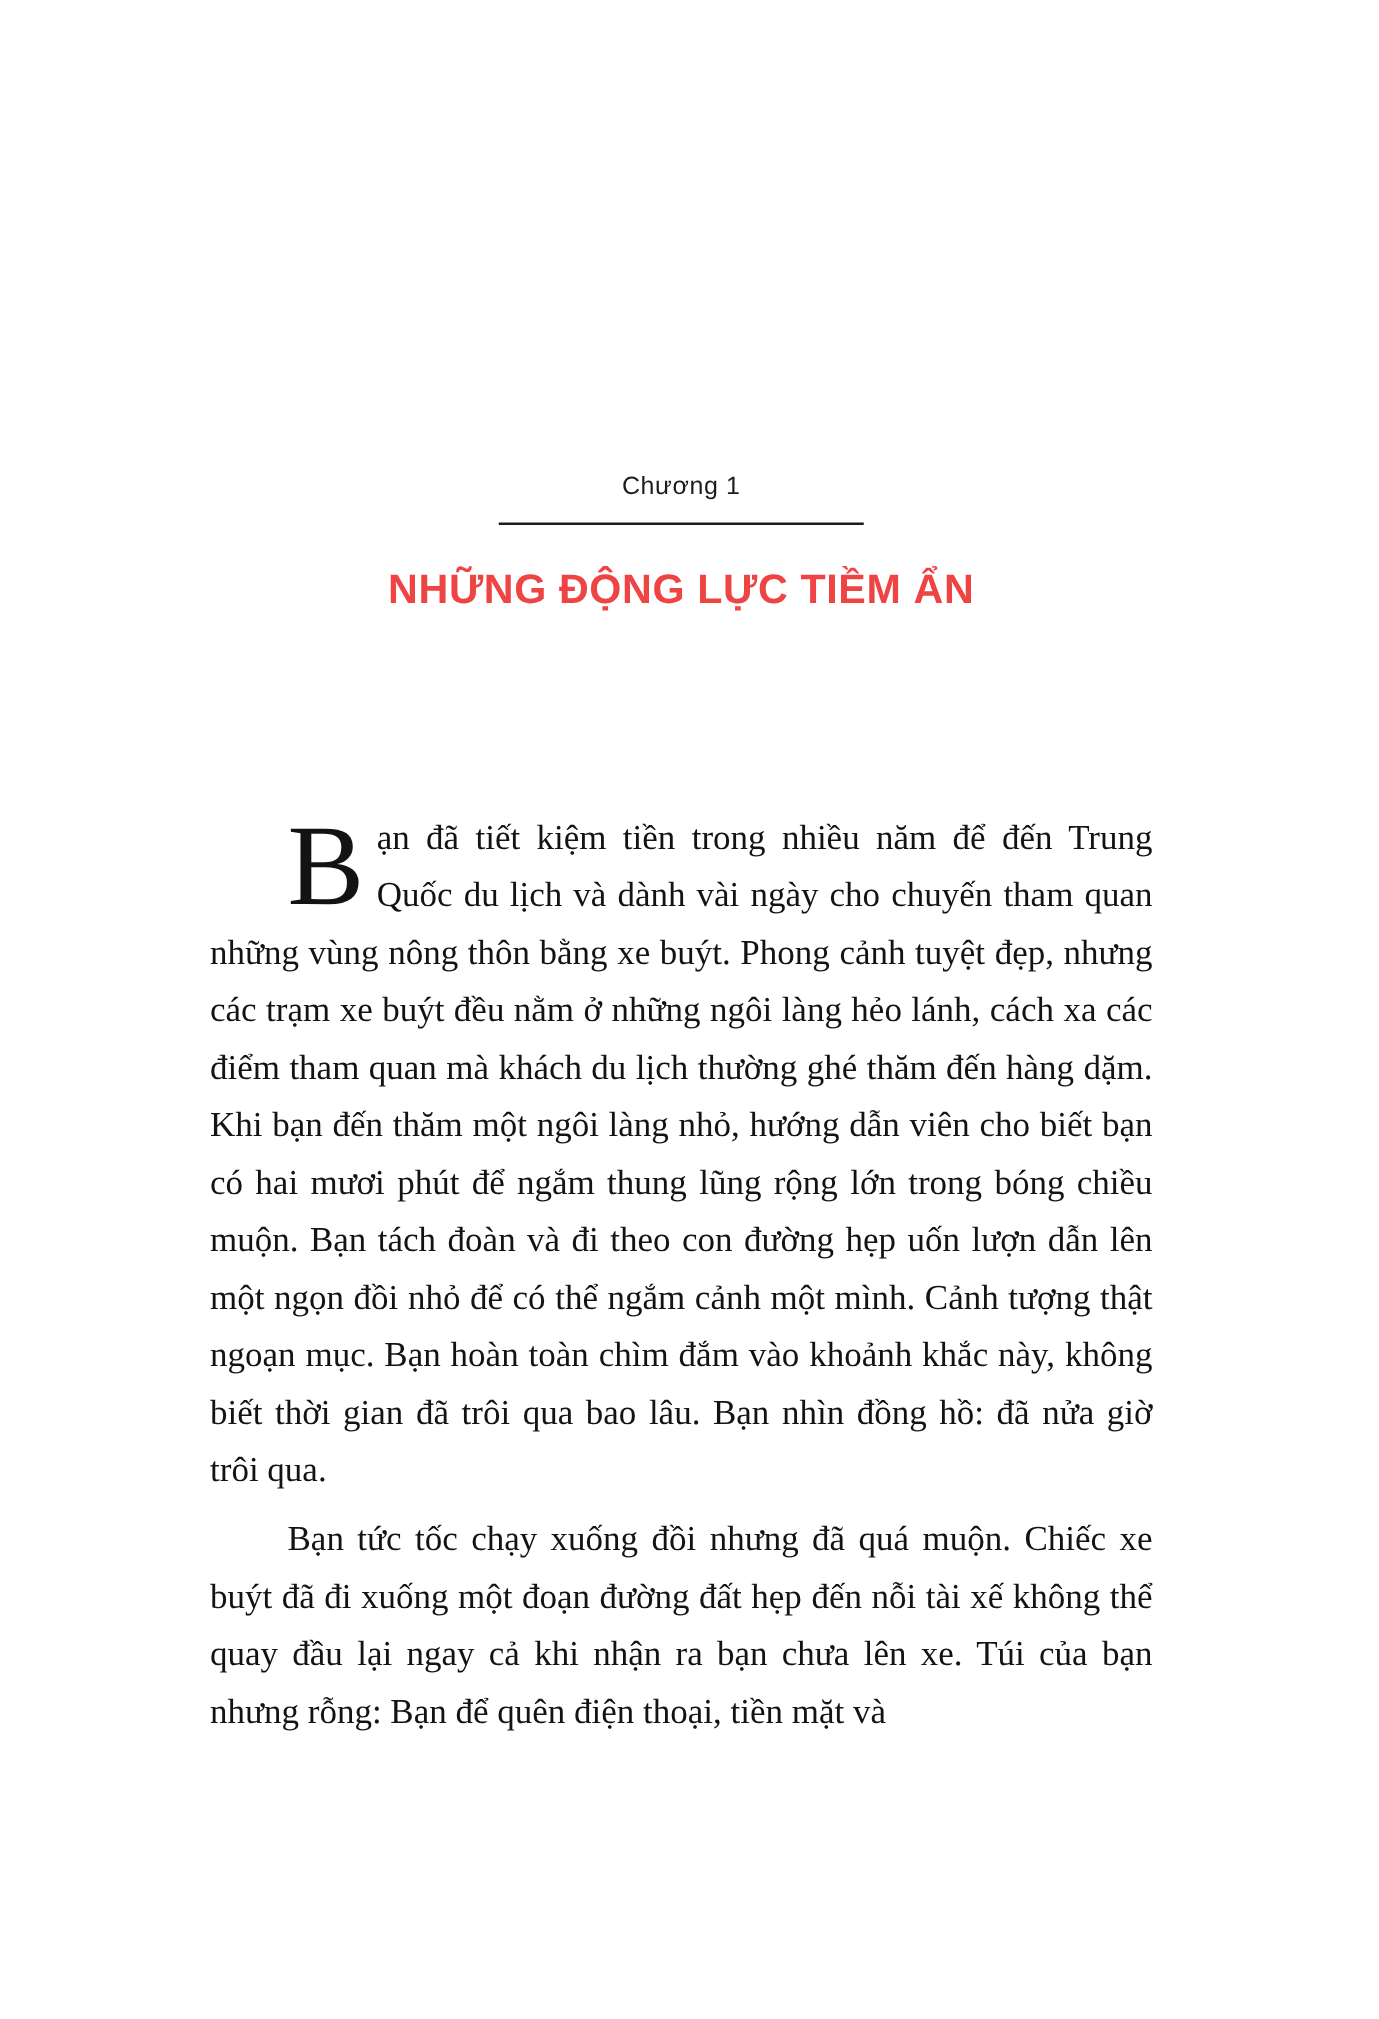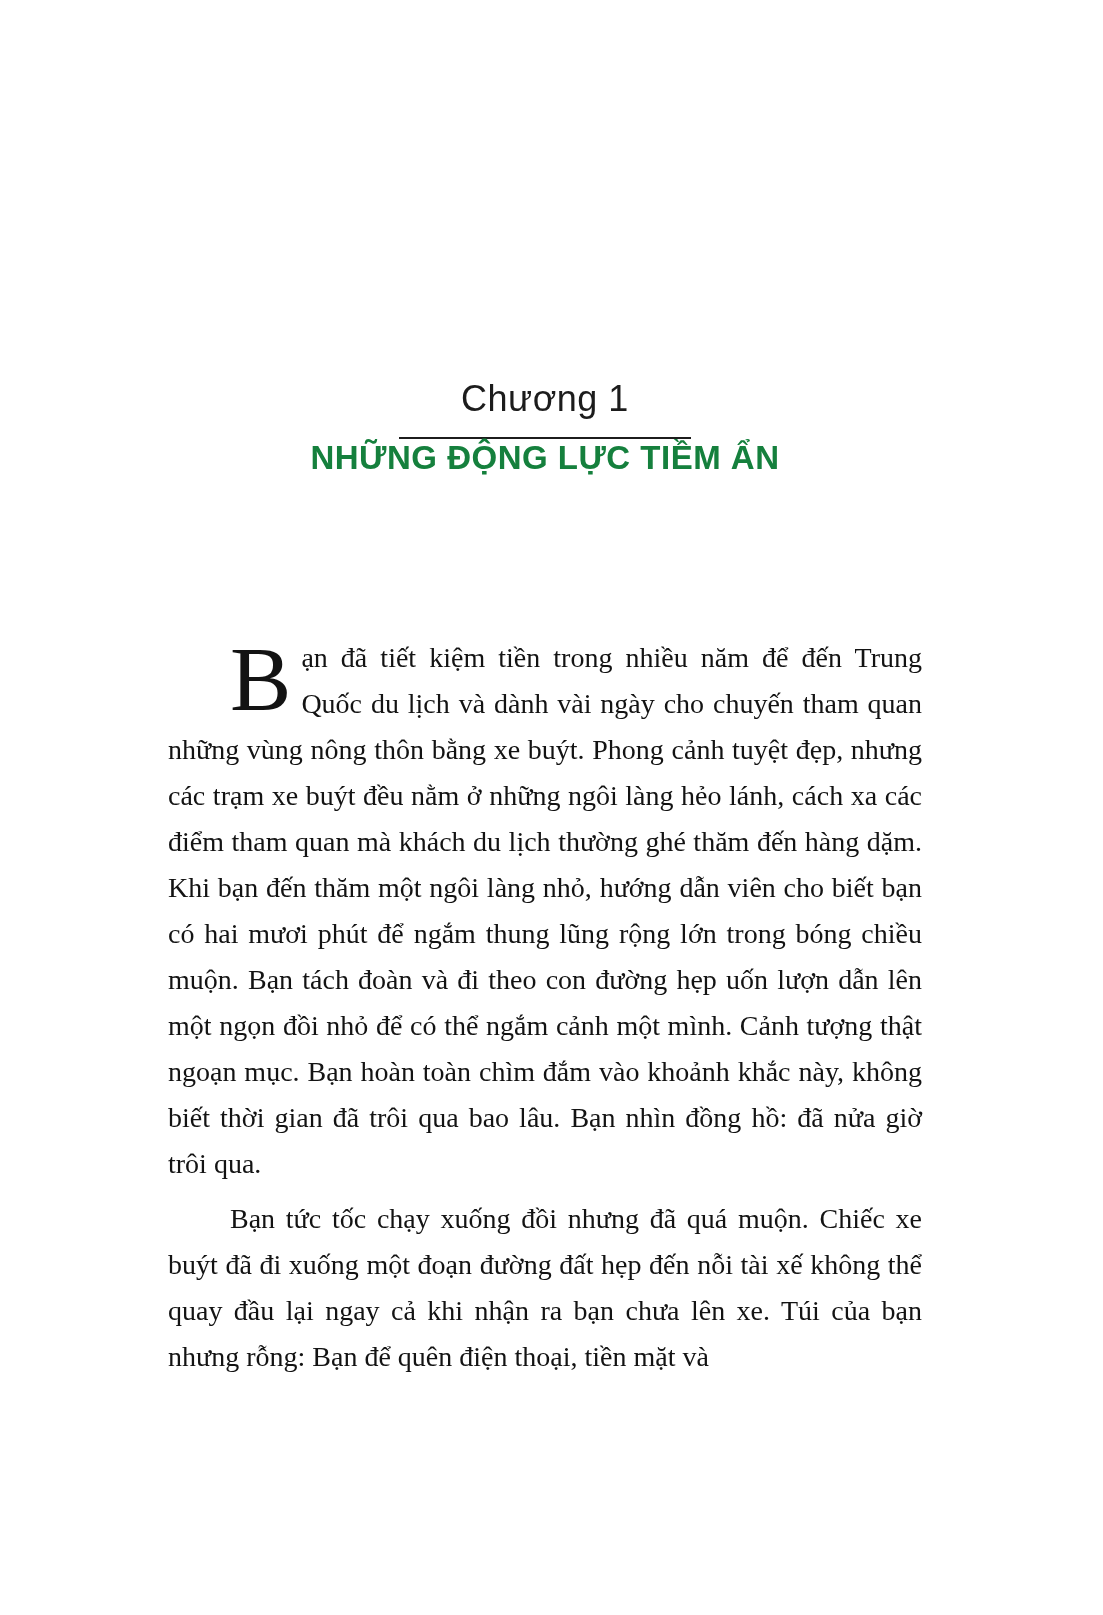--- a/index.html
+++ b/index.html
@@ -19,35 +19,36 @@
     top: 0;
     width: 754px;
     height: 100%;
   }
   .chapter-header {
     padding-top: 378px;
     text-align: center;
     font-family: "Liberation Sans", sans-serif;
   }
   .chapter-label {
-    font-size: 36px;
+    font-size: 20px;
     font-weight: 400;
     color: #1c1c1c;
     letter-spacing: 0.5px;
   }
   .chapter-rule {
     width: 292px;
     height: 2px;
     background: #1c1c1c;
     margin: 17px auto 0 auto;
   }
   .chapter-title {
+    margin-top: 32px;
     font-size: 33px;
     font-weight: 700;
-    color: #15803d;
+    color: #ef4444;
     letter-spacing: 0.5px;
   }
   .body-text {
     margin-top: 158px;
     font-family: "Liberation Serif", serif;
     font-size: 28px;
     line-height: 46px;
     text-align: justify;
     color: #131313;
   }

